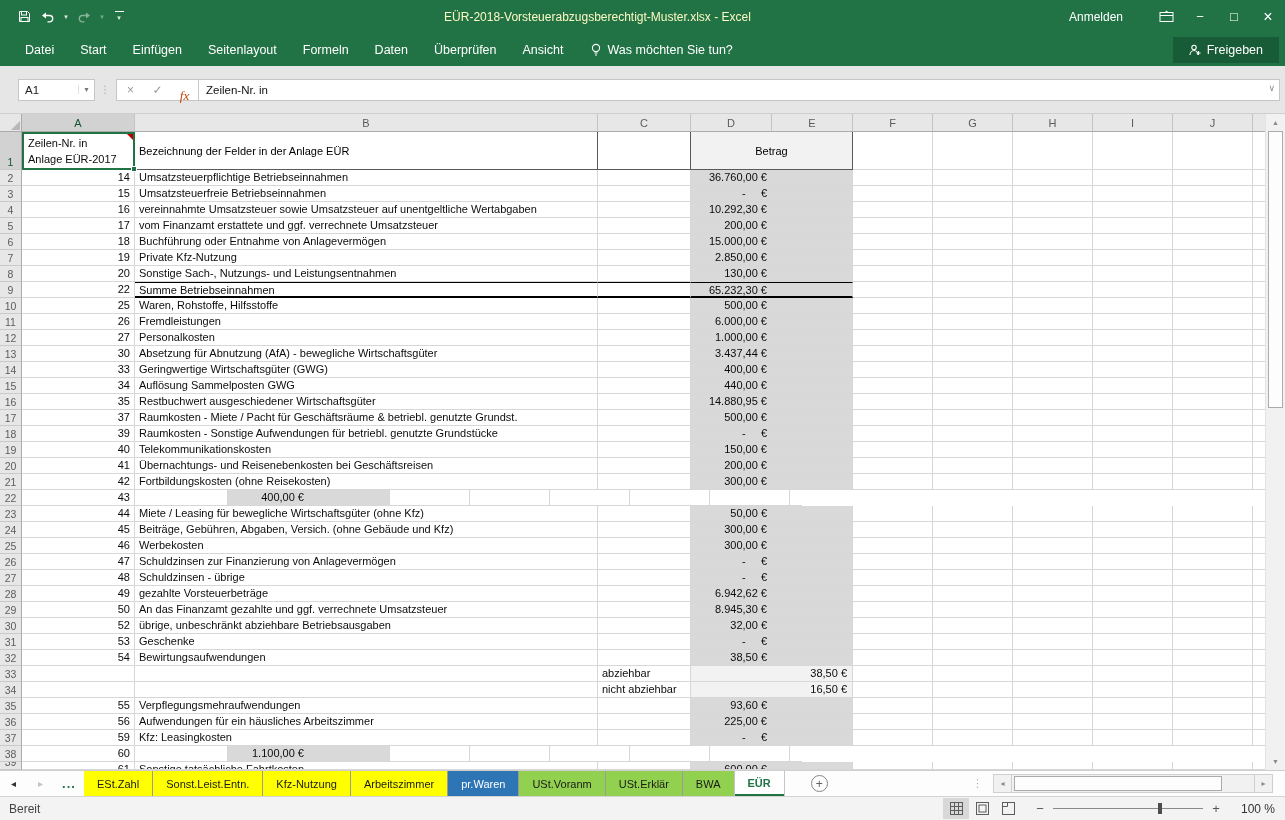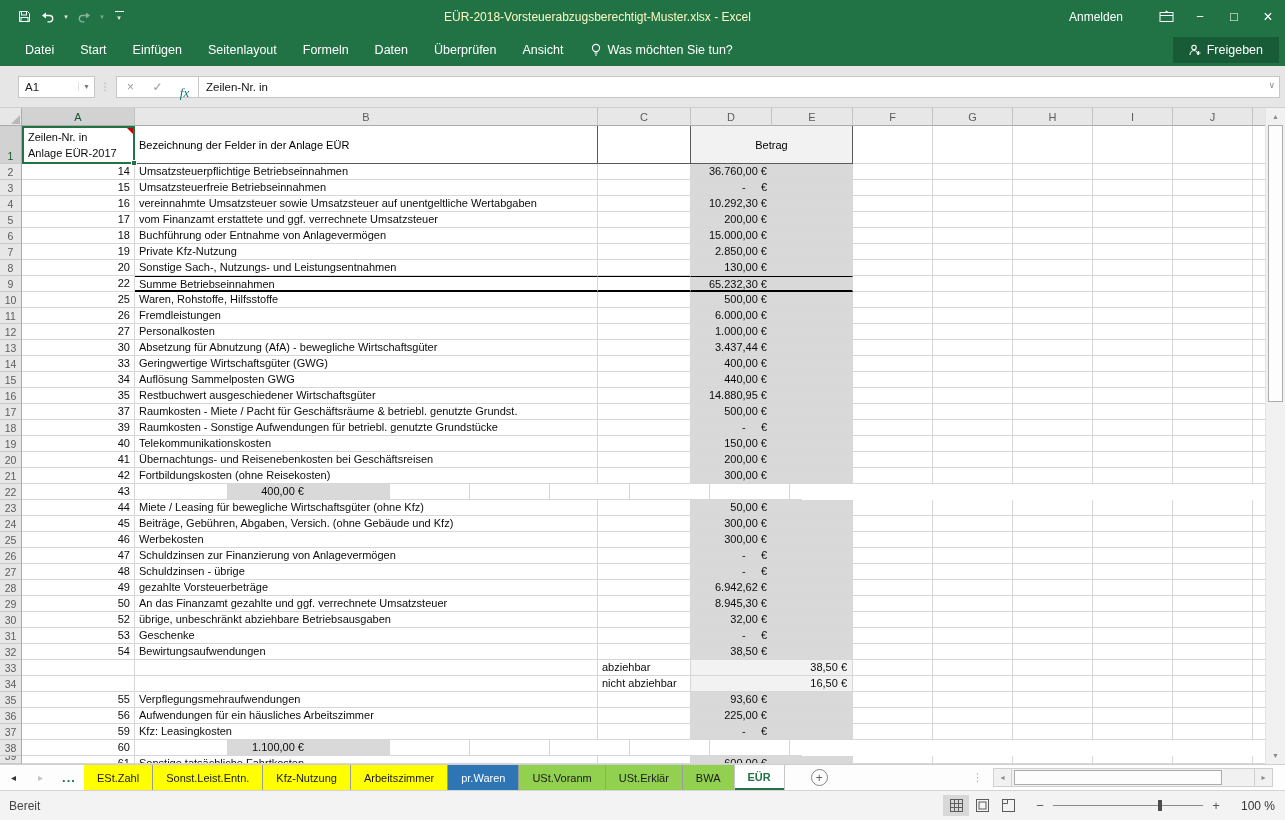--- a/index.html
+++ b/index.html
@@ -23,28 +23,28 @@
 
   
   .ribbon { height:33px; background:#217346; display:flex; align-items:center; color:#fff; flex:0 0 auto; }
   .rtabs { display:flex; align-items:center; height:100%; padding-left:12px; }
   .rtab { padding:0 13px; font-size:12.5px; height:100%; display:flex; align-items:center; white-space:nowrap; }
   .tellme { display:flex; align-items:center; gap:6px; padding:0 13px; font-size:12.5px; }
   .rspacer { flex:1; }
   .share { background:#185c37; color:#fff; font-size:12.5px; display:flex; align-items:center; gap:6px; padding:6px 16px; margin-right:6px; }
 
   
-  .fbar { height:42px; background:#e6e6e6; border-bottom:1px solid #cfcfcf; display:flex; align-items:center; flex:0 0 auto; padding:8px 1px; }
+  .fbar { height:48px; background:#e6e6e6; border-bottom:1px solid #cfcfcf; display:flex; align-items:center; flex:0 0 auto; padding:8px 1px; }
   .namebox { width:77px; height:22px; background:#fff; border:1px solid #c6c6c6; margin-left:17px; display:flex; align-items:center; font-size:11.5px; color:#222; }
   .namebox .nb-text { flex:1; padding-left:6px; }
   .namebox .nb-caret { width:16px; text-align:center; color:#777; font-size:8px; border-left:1px solid #e0e0e0; }
   .fdots { color:#a9a9a9; font-size:10px; padding:0 5px; letter-spacing:1px; }
   .fbtns { height:22px; background:#fff; border:1px solid #c6c6c6; display:flex; align-items:center; }
   .fbtn { width:27px; text-align:center; color:#9a9a9a; font-size:12px; }
-  .fbtn.fx { font-style:italic; font-family:"Liberation Serif", serif; color:#0f766e; font-size:13px;margin-top:12px; }
+  .fbtn.fx { font-style:italic; font-family:"Liberation Serif", serif; color:#c2410c; font-size:13px;margin-top:12px; }
   .finput { flex:1; height:22px; background:#fff; border:1px solid #c6c6c6; border-left:none; margin-right:4px; display:flex; align-items:center; font-size:11.5px; color:#111; padding-left:7px; position:relative; }
   .fexpand { position:absolute; right:4px; top:3px; color:#8a8a8a; font-size:9px; }
 
   
   .sheet { height:656px; position:relative; background:#fff; flex:0 0 auto; overflow:hidden; }
   .hdr-row { display:flex; height:18px; }
   .corner { width:22px; background:#e7e7e7; border-right:1px solid #ababab; border-bottom:1px solid #ababab; position:relative; }
   .corner::after { content:""; position:absolute; right:1px; bottom:1px; border-left:9px solid transparent; border-bottom:9px solid #b8b8b8; }
   .colh { background:#e7e7e7; border-right:1px solid #c3c3c3; border-bottom:1px solid #ababab; color:#5c5c5c; font-size:11px; display:flex; align-items:center; justify-content:center; }
   .colh.sel { background:#d2d2d2; color:#15582f; }

